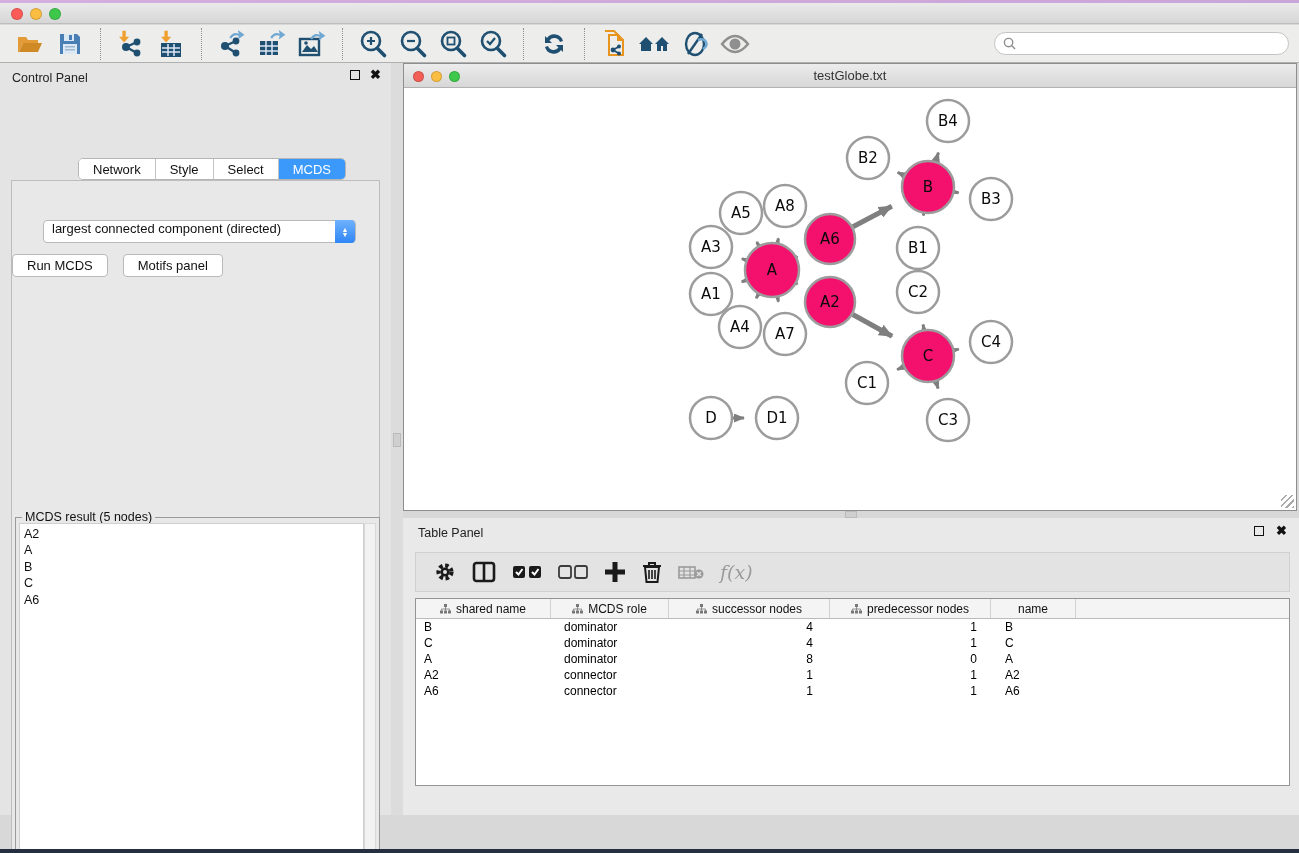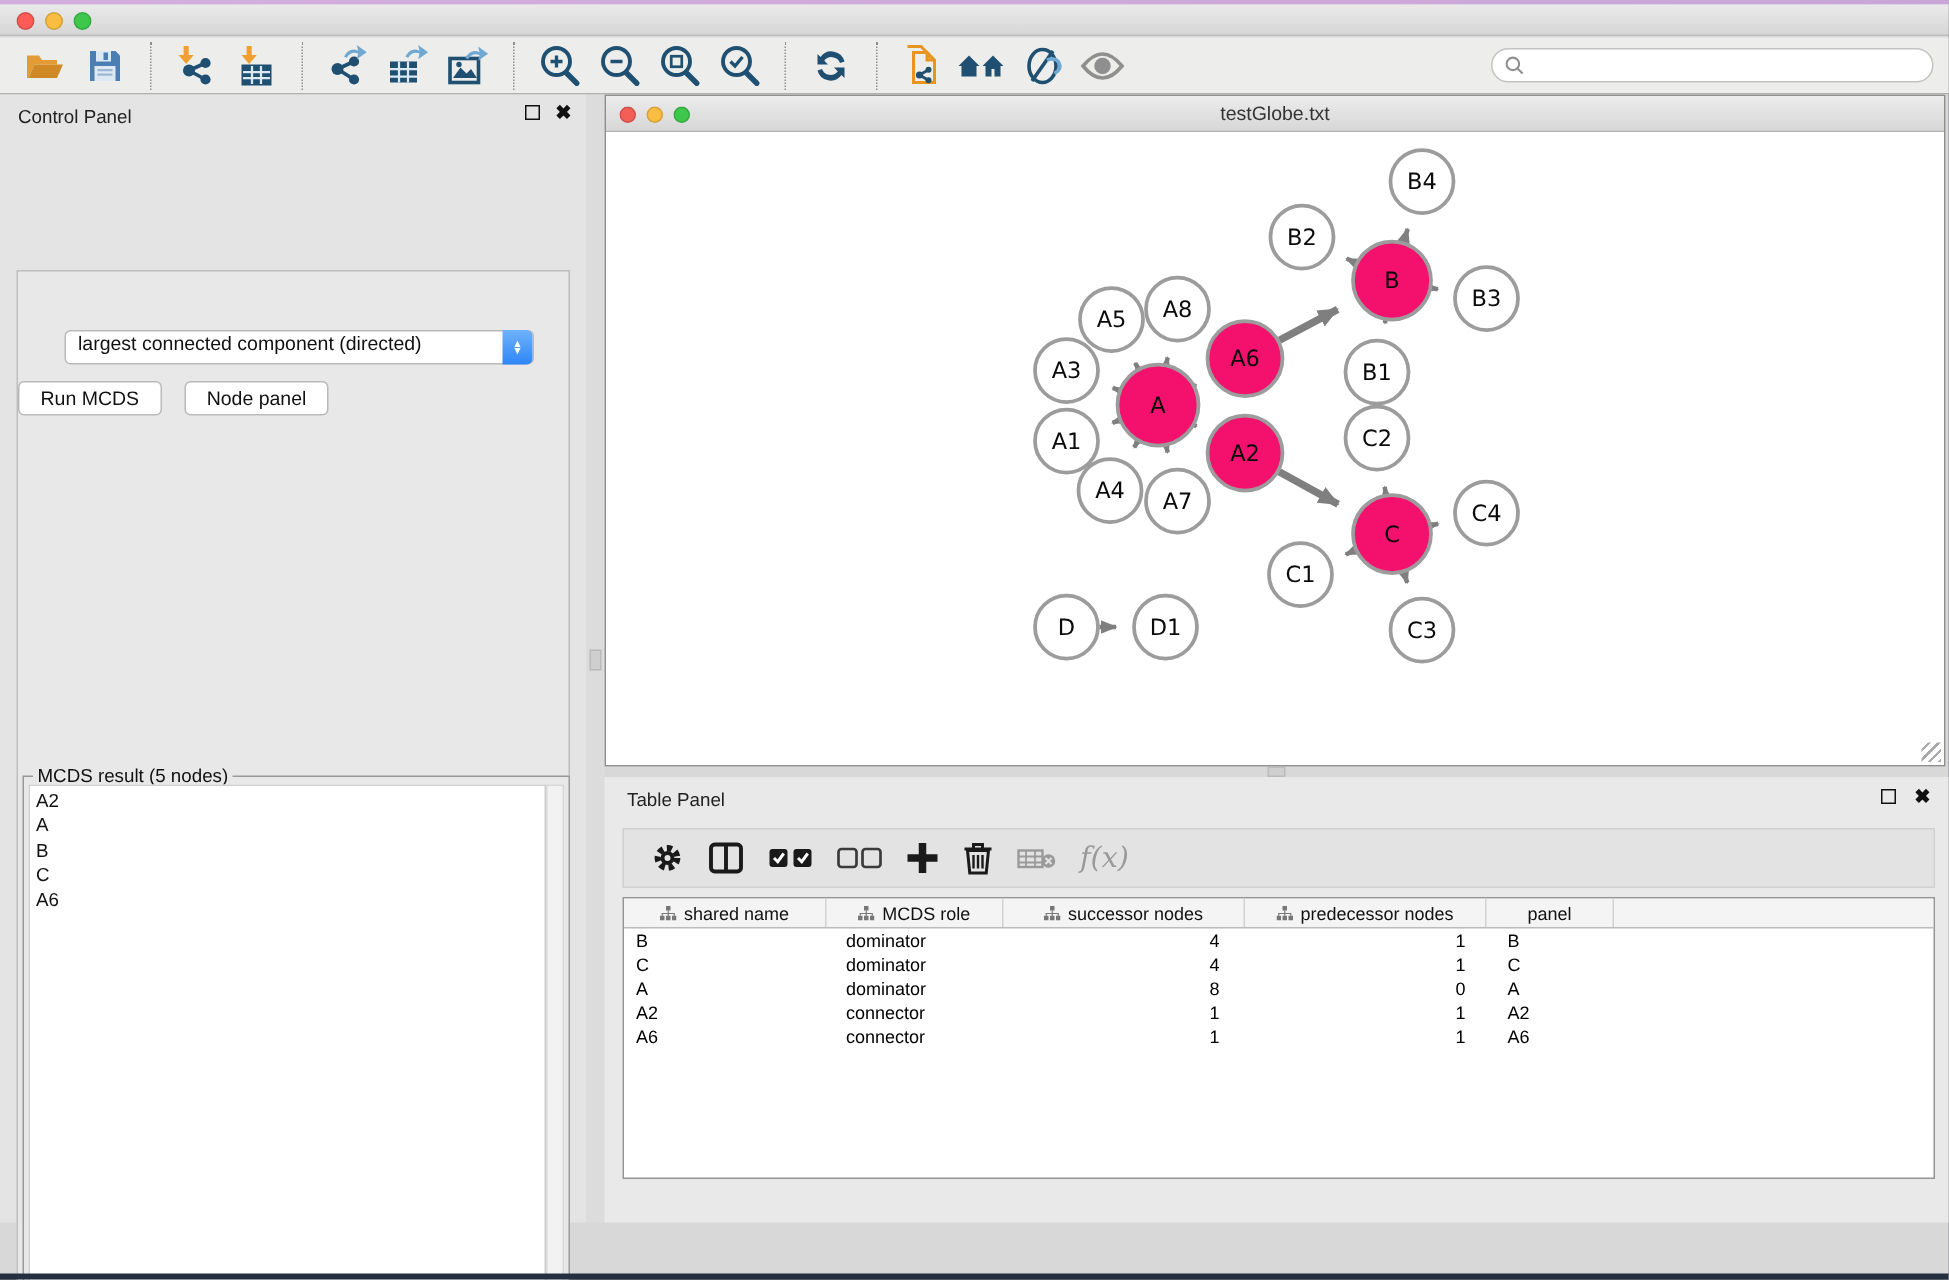--- a/index.html
+++ b/index.html
@@ -275,31 +275,37 @@
       <input type="text" placeholder="" style="">
     </div>
   </div>
 
   <div class="control-panel">
     <div class="panel-title">Control Panel</div>
     <div class="panel-btns">
       <span class="float-box"></span>
       <span class="close-x">✖</span>
     </div>
+    <div class="seg-tabs cp-tabs" id="cp-tabs">
+        <span class="seg-tab">Network</span>
+        <span class="seg-tab">Style</span>
+        <span class="seg-tab">Select</span>
+        <span class="seg-tab active">MCDS</span>
+      </div>
     <div class="cp-content">
       <div class="dropdown">
         <span>largest connected component (directed)</span>
         <span class="dd-stepper">
             <span>▲</span>
             <span>▼</span>
           </span>
       </div>
       <div class="cp-buttons">
         <button class="btn">Run MCDS</button>
-        <button class="btn">Node panel</button>
+        <button class="btn">Motifs panel</button>
       </div>
       <div class="result-box">
         <div class="result-legend">MCDS result (5 nodes)</div>
         <div class="result-list" id="result-list">
             <div class="result-item">A2</div>
             <div class="result-item">A</div>
             <div class="result-item">B</div>
             <div class="result-item">C</div>
             <div class="result-item">A6</div>
           </div>
@@ -491,21 +497,21 @@
             <svg width="11" height="10" viewBox="0 0 11 10">
               <rect x="4" y="0" width="3" height="3" fill="#777"></rect>
               <rect x="0" y="6.5" width="3" height="3" fill="#777"></rect>
               <rect x="4" y="6.5" width="3" height="3" fill="#777"></rect>
               <rect x="8" y="6.5" width="3" height="3" fill="#777"></rect>
               <path d="M5.5 3v2M1.5 6.5V5h8v1.5M5.5 5v1.5" stroke="#777" stroke-width="0.8" fill="none"></path>
             </svg>
             <span>predecessor nodes</span>
           </div>
           <div class="th c4">
-            <span>panel</span>
+            <span>name</span>
           </div>
           <div class="th c5"></div>
         </div>
       <div id="table-body">
           <div class="tr">
             <div class="td c0">B</div>
             <div class="td c1">dominator</div>
             <div class="td c2">4</div>
             <div class="td c3">1</div>
             <div class="td c4">B</div>

